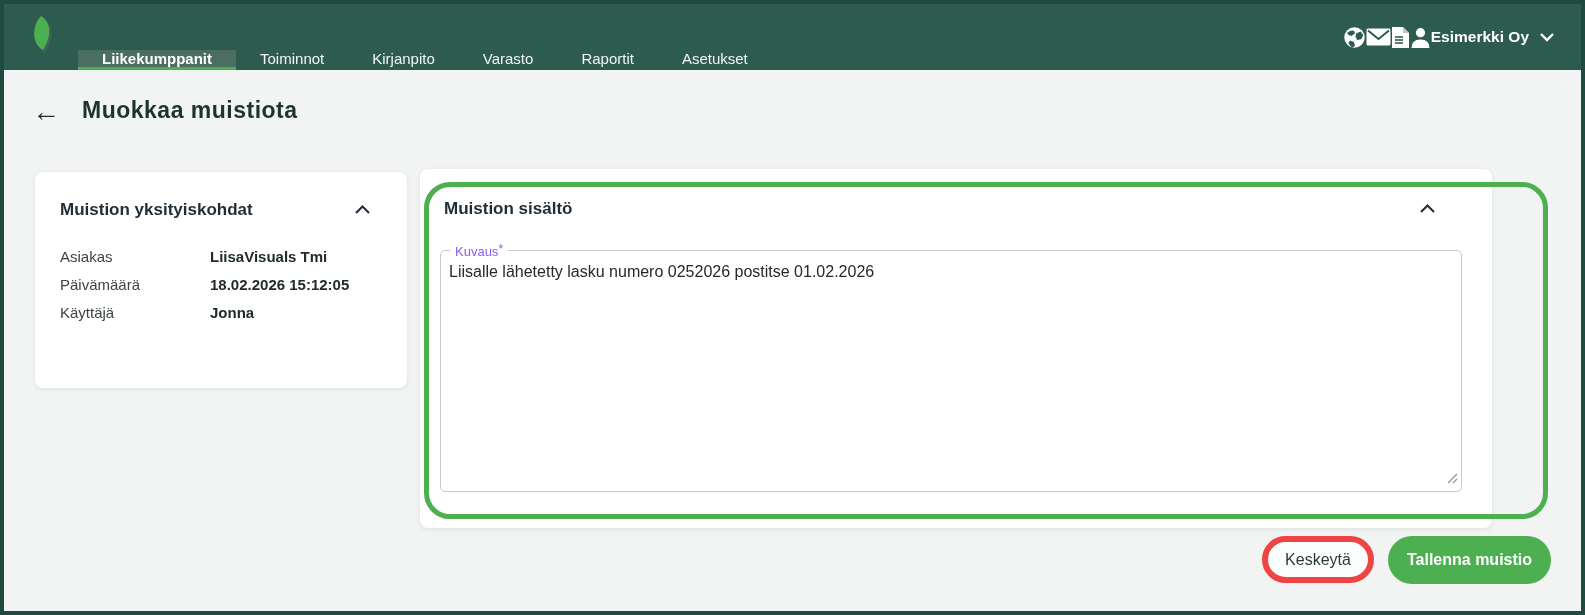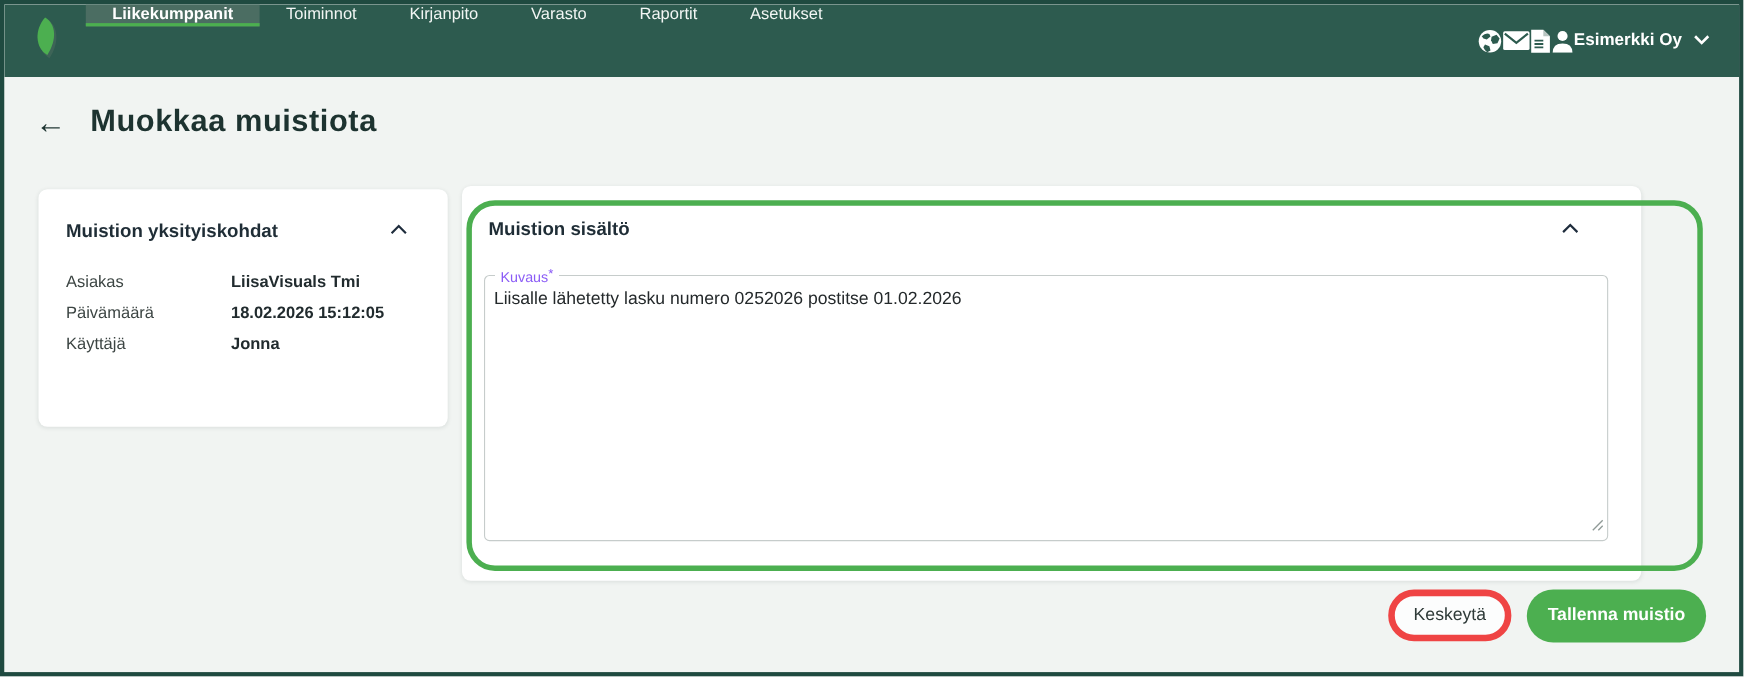--- a/index.html
+++ b/index.html
@@ -10,21 +10,21 @@
     position:relative; width:1585px; height:615px;
     border:4px solid #1f4a40; background:#f1f4f2; overflow:hidden;
   }
 
   
   .nav {
     position:absolute; top:0; left:0; right:0; height:66px;
     background:#2d5b4f; display:flex; align-items:stretch;
   }
   .logo-wrap { width:74px; display:flex; align-items:center; justify-content:center; cursor:pointer; }
-  .nav-items { display:flex; align-items:flex-start; }
+  .nav-items { display:flex; align-items:flex-end; }
   .nav-item {
     display:flex; align-items:center; padding:0 24px;
     color:#f2f6f4; font-size:15px; cursor:pointer;
     border-bottom:3px solid transparent;
   }
   .nav-item.active {
     background:#4b6d62; border-bottom-color:#4caf50; font-weight:bold; color:#ffffff;
   }
   .nav-right {
     margin-left:auto; display:flex; align-items:center; padding-right:26px;
@@ -34,21 +34,21 @@
   .company-name { color:#ffffff; font-weight:bold; font-size:15.5px; }
 
   
   .main { position:absolute; top:66px; left:0; right:0; bottom:0; background:#f1f4f2; }
 
   .page-header {
     position:absolute; left:28px; top:24px; display:flex; align-items:center; gap:22px;
   }
   .back-arrow { font-size:28px; color:#1d3330; cursor:pointer; line-height:1; padding-top:4px; }
   .page-title {
-    font-size:28px; font-weight:700; color:#1d3330; letter-spacing:0.5px;
+    font-size:23px; font-weight:700; color:#1d3330; letter-spacing:0.5px;
   }
 
   .card {
     position:absolute; background:#ffffff; border-radius:8px;
     box-shadow:0 1px 4px rgba(20,40,35,0.10);
   }
   .card-head {
     display:flex; align-items:center; justify-content:space-between;
   }
   .card-title { font-size:17px; font-weight:bold; color:#1f2d36; }

